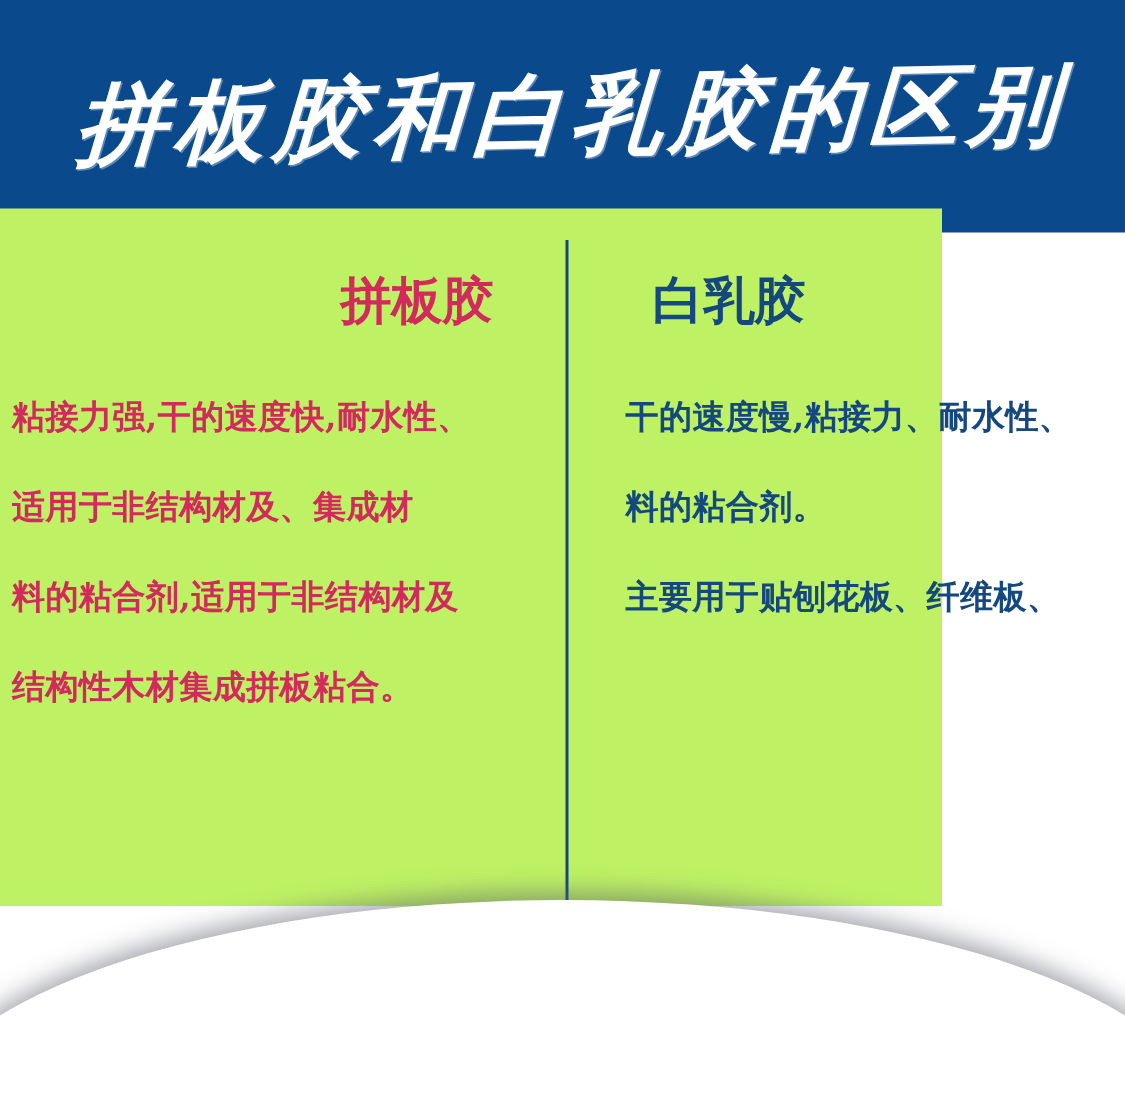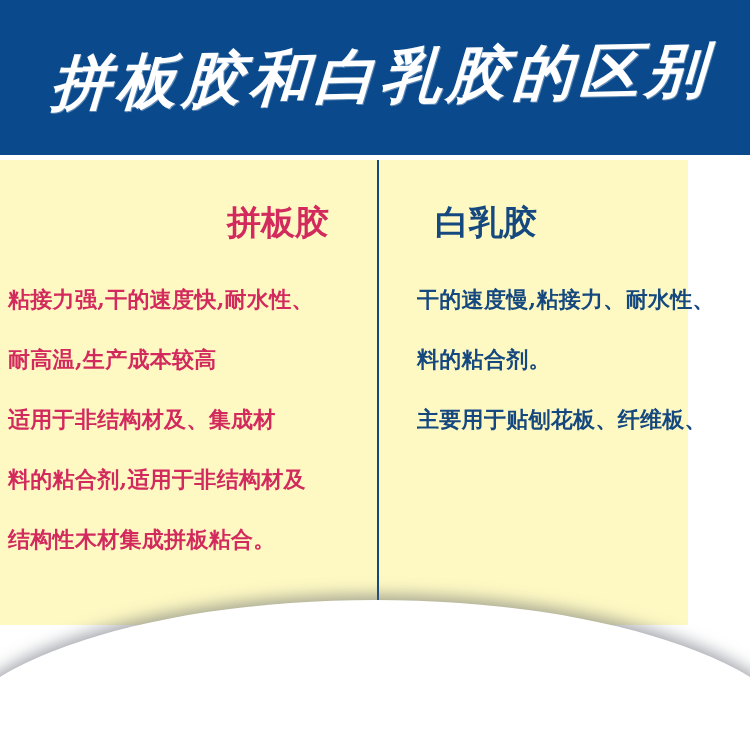--- a/index.html
+++ b/index.html
@@ -49,24 +49,24 @@
     box-sizing: border-box;
     transform: skewX(-4deg) rotate(-1.2deg);
     text-shadow: 1px 1px 0 rgba(255,255,255,0.35);
     white-space: nowrap;
   }
 
   
   .content {
     position: absolute;
     left: 0;
-    top: 160px;
-    width: 688px;
+    top: 139px;
+    width: 628px;
     height: 465px;
-    background: #fef9c3;
+    background: #bef264;
   }
 
   .divider {
     position: absolute;
     left: 377px;
     top: 160px;
     width: 2px;
     height: 452px;
     background: #154880;
   }
@@ -155,21 +155,20 @@
   <div class="banner">
     <div class="banner-title">拼板胶和白乳胶的区别</div>
   </div>
 
   <div class="content">
 
     <div class="col col-left">
       <div class="col-heading tone-red">拼板胶</div>
       <div class="body-lines">
         <div class="body-line tone-red">粘接力强,干的速度快,耐水性、</div>
-        <div class="body-line tone-red">耐高温,生产成本较高</div>
         <div class="body-line tone-red">适用于非结构材及、集成材</div>
         <div class="body-line tone-red">料的粘合剂,适用于非结构材及</div>
         <div class="body-line tone-red">结构性木材集成拼板粘合。</div>
       </div>
     </div>
 
     <div class="col col-right">
       <div class="col-heading tone-navy">白乳胶</div>
       <div class="body-lines">
         <div class="body-line tone-navy">干的速度慢,粘接力、耐水性、</div>

